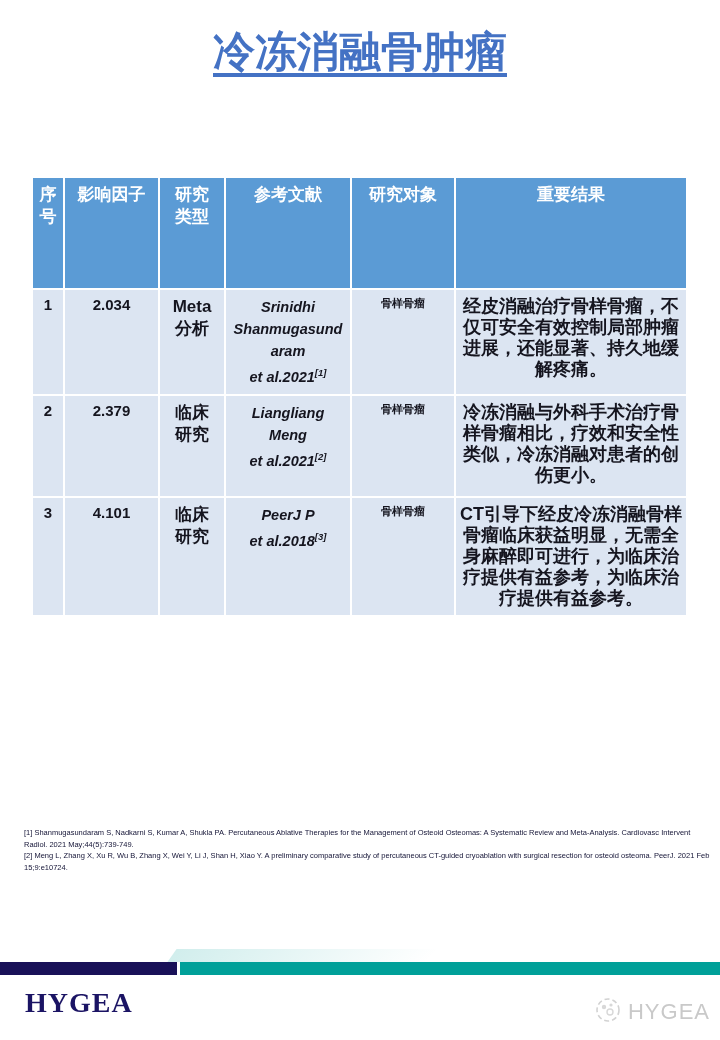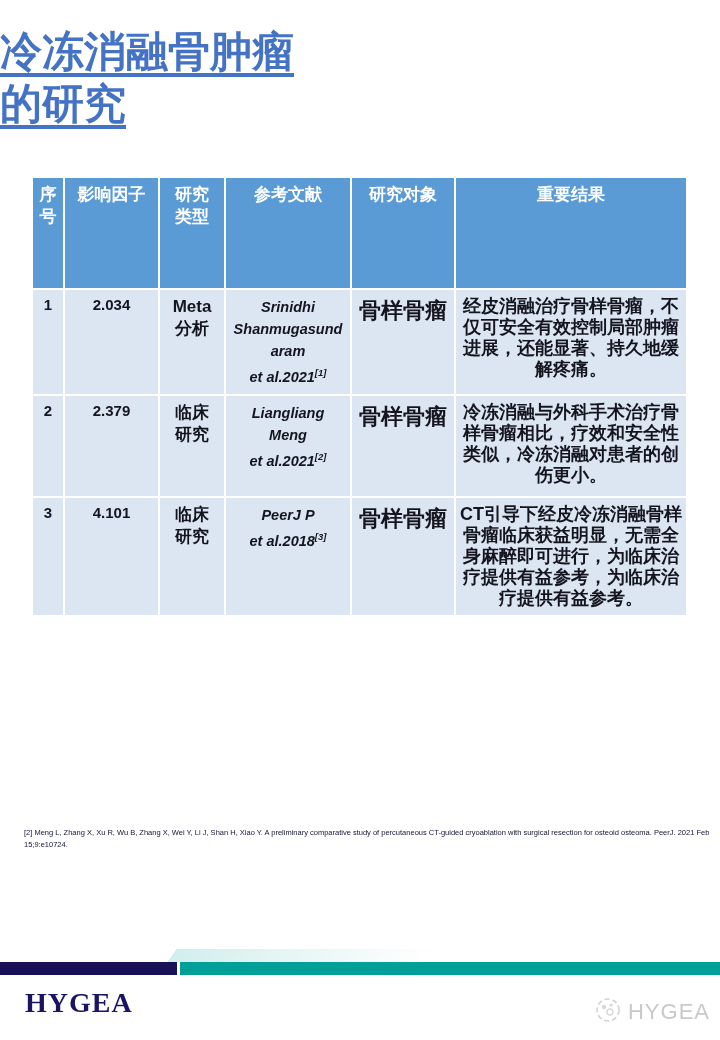--- a/index.html
+++ b/index.html
@@ -3,42 +3,42 @@
 <meta charset="utf-8">
 <style>
   * { margin:0; padding:0; box-sizing:border-box; }
   html,body { background:#ffffff; }
   .page {
     position:relative; width:720px; height:1040px; background:#ffffff;
     font-family:"Liberation Sans","DejaVu Sans",sans-serif; overflow:hidden;
   }
 
   
-  .title { position:absolute; top:26px; left:0; width:100%; 
+  .title { position:absolute; top:26px; left:0; width:100%; text-align:center;
            color:#4472C4; font-weight:bold; font-size:42px; line-height:52px; }
   .title .tline { text-decoration:underline; text-decoration-thickness:3.5px; text-underline-offset:7px; }
 
   
   table.studies { position:absolute; left:31px; top:176px; width:657px;
                   border-collapse:separate; border-spacing:2px; table-layout:fixed; }
   table.studies th, table.studies td { vertical-align:top; overflow:hidden; }
   table.studies thead th {
     background:#5B9BD5; color:#ffffff; font-size:17px; font-weight:bold;
     height:110px; padding:6px 2px; text-align:center; white-space:pre-line; line-height:22px;
   }
   table.studies tbody td {
     background:#DCE5F2; color:#15151f; font-weight:bold; padding:6px 2px; text-align:center;
   }
   tr.r1 td { height:96px; } tr.r2 td { height:100px; } tr.r3 td { height:100px; }
   td.c-no, td.c-impact { font-size:15px; }
   td.c-type { font-size:17px; white-space:pre-line; line-height:22px;margin-left:32px; }
   td.c-ref  { font-size:14.5px; line-height:22px; overflow-wrap:break-word;font-style:italic; }
   td.c-ref .pre { white-space:pre-line; }
   td.c-ref sup { font-size:9.5px; }
-  td.c-subject { font-size:22px; }
+  td.c-subject { font-size:11px; }
   td.c-result { font-size:18px; text-align:left; line-height:21px; padding:4px 3px 4px 4px; }
 
   
   .footnotes { position:absolute; left:24px; top:827px; width:690px;
                font-size:7.5px; line-height:1.55; color:#141436; }
   .footnotes .fn { margin:0; }
 
   
   .bar-wedge { position:absolute; top:949px; left:172px; width:260px; height:13px;
                background:linear-gradient(100deg, rgba(0,160,153,0.18), rgba(255,255,255,0));
@@ -52,21 +52,20 @@
                color:#c9c9c9; }
   .watermark .wm-text { font-size:22px; letter-spacing:1px; }
 </style>
 </head>
 <body>
 
 <div class="page">
 
   <div class="title">
     <div class="tline">冷冻消融骨肿瘤</div>
-    <div class="tline">的研究</div>
   </div>
 
   <table class="studies">
     <colgroup>
       <col style="width:30px">
         <col style="width:93px">
         <col style="width:64px">
       <col style="width:124px">
         <col style="width:102px">
         <col style="width:230px">
@@ -111,20 +110,21 @@
         <td class="c-type">临床
 研究</td>
         <td class="c-ref"><span class="pre">PeerJ P</span><br><span>et al.2018</span><sup>[3]</sup></td>
         <td class="c-subject">骨样骨瘤</td>
         <td class="c-result">CT引导下经皮冷冻消融骨样骨瘤临床获益明显，无需全身麻醉即可进行，为临床治疗提供有益参考，为临床治疗提供有益参考。</td>
       </tr>
     </tbody>
   </table>
 
   <div class="footnotes">
+    <p class="fn">[1] Shanmugasundaram S, Nadkarni S, Kumar A, Shukla PA. Percutaneous Ablative Therapies for the Management of Osteoid Osteomas: A Systematic Review and Meta-Analysis. Cardiovasc Intervent Radiol. 2021 May;44(5):739-749.</p>
     <p class="fn">[2] Meng L, Zhang X, Xu R, Wu B, Zhang X, Wei Y, Li J, Shan H, Xiao Y. A preliminary comparative study of percutaneous CT-guided cryoablation with surgical resection for osteoid osteoma. PeerJ. 2021 Feb 15;9:e10724.</p>
   </div>
 
   <div class="bar-wedge"></div>
   <div class="bar-navy"></div>
   <div class="bar-teal"></div>
 
   <div class="brand">HYGEA</div>
 
   <div class="watermark">

